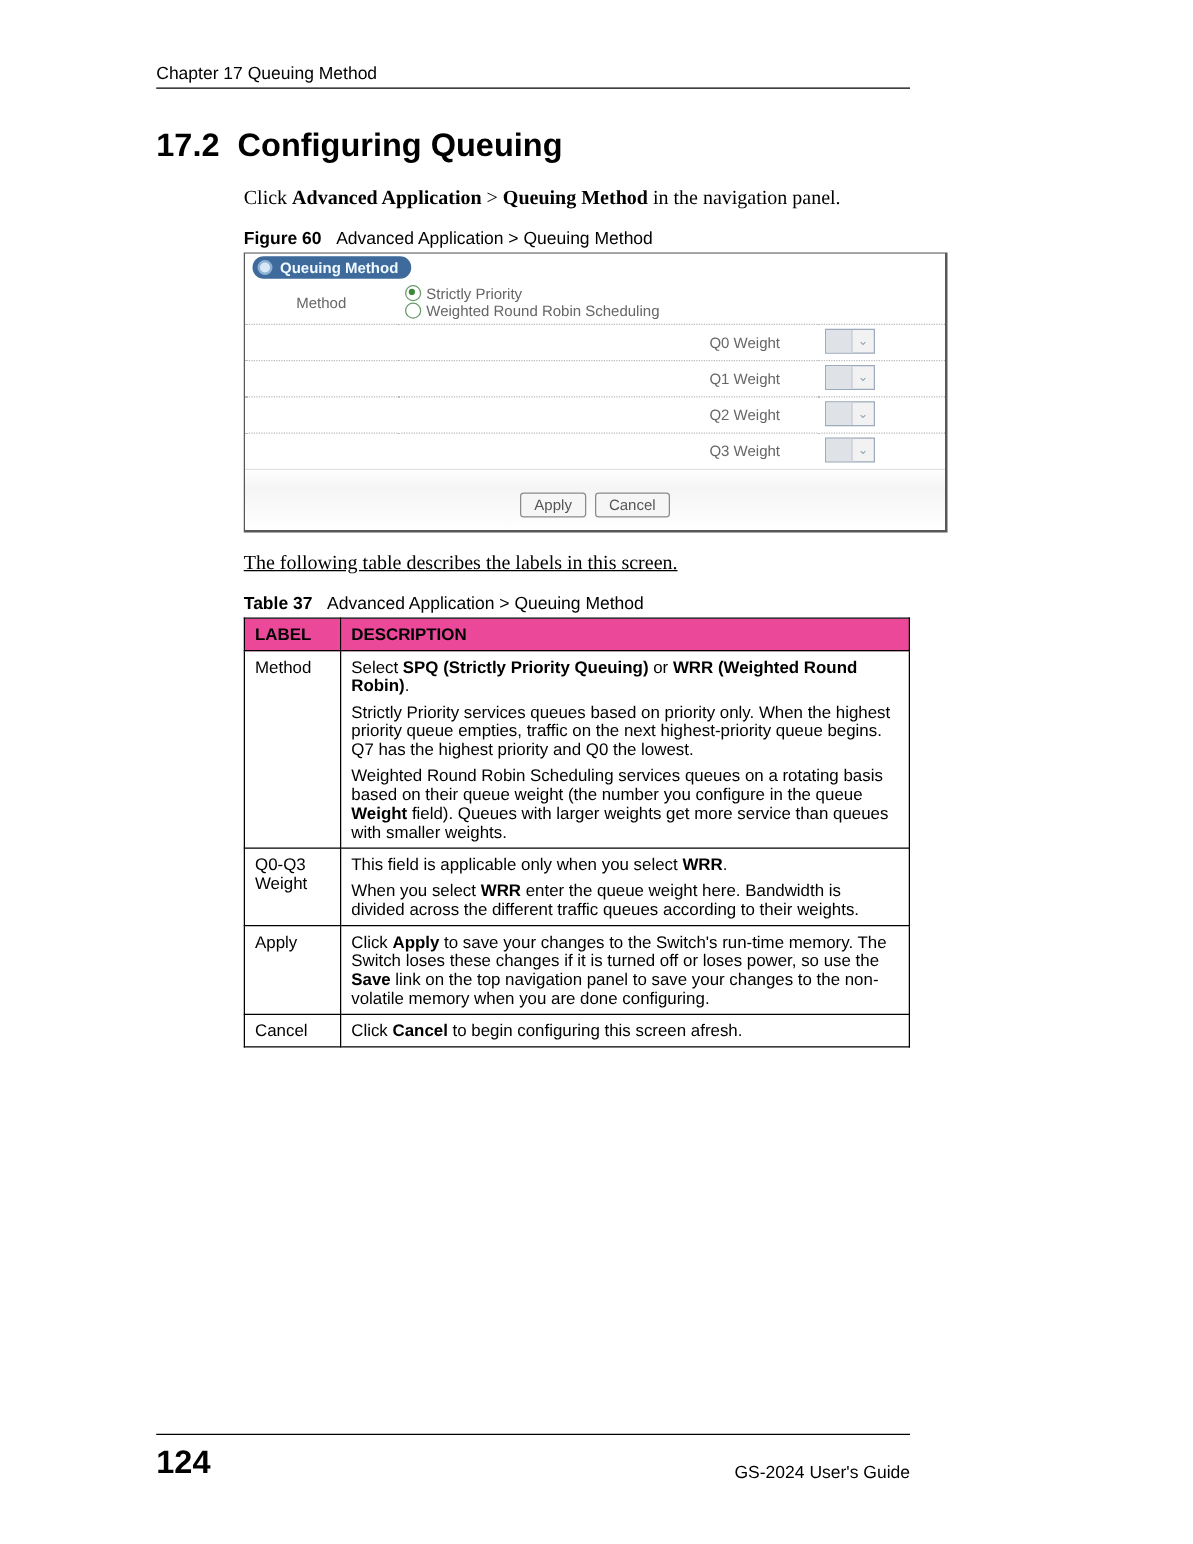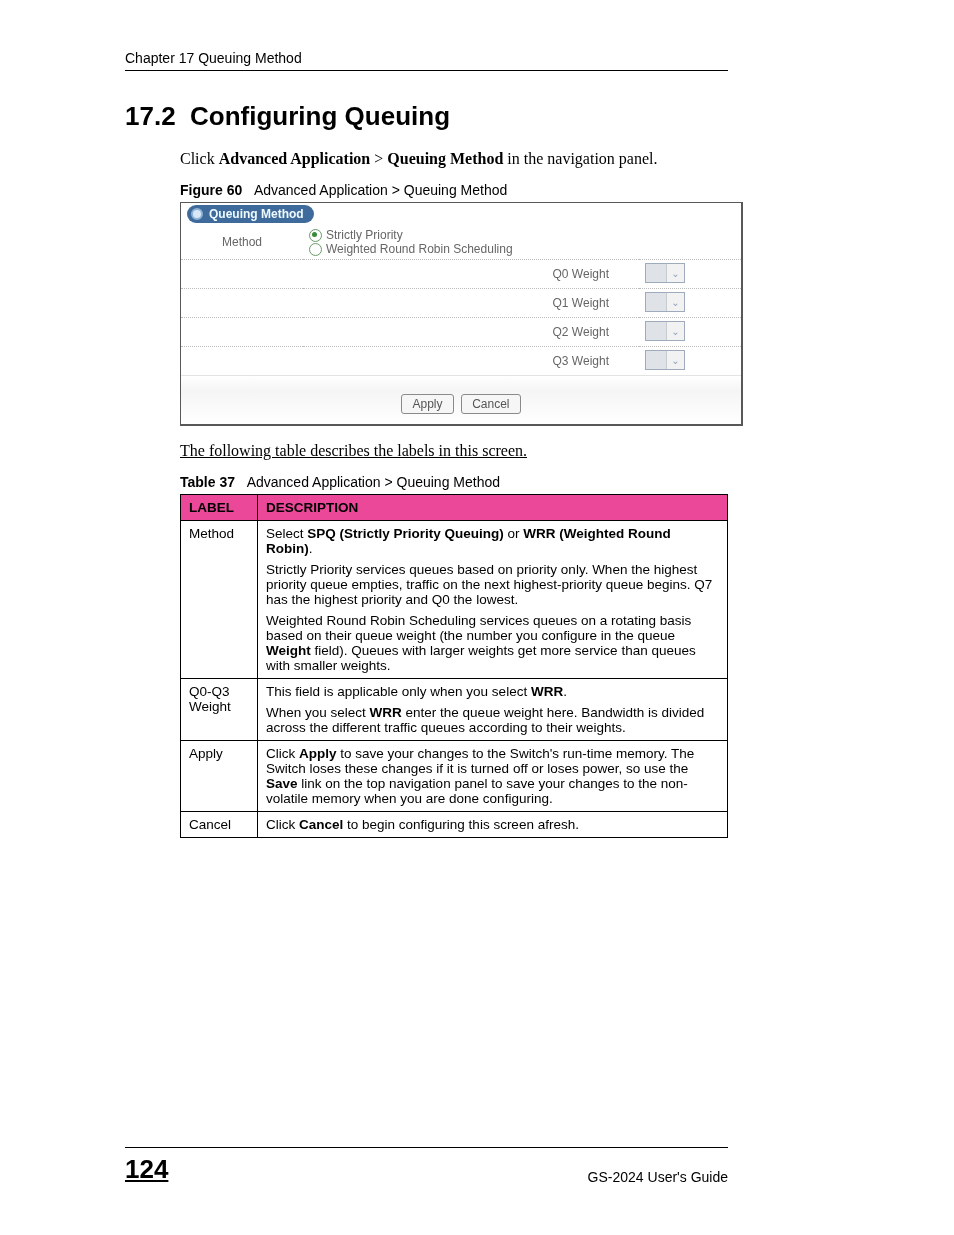--- a/index.html
+++ b/index.html
@@ -23,21 +23,21 @@
     padding-bottom: 4px;
     margin-bottom: 30px;
   }
   h2.section-title {
     font-family: Arial, Helvetica, sans-serif;
     font-size: 26px;
     font-weight: bold;
     margin: 20px 0 18px 0;
   }
   .body-indent {
-    margin-left: 55px;
+    margin-left: 70px;
   }
   p.body-text {
     margin: 8px 0 14px 0;
     font-size: 16px;
   }
   .caption {
     font-family: Arial, Helvetica, sans-serif;
     font-size: 14px;
     margin: 6px 0 4px 0;
   }
@@ -86,21 +86,21 @@
   }
   .cfg-table td {
     padding: 3px 6px;
     border-bottom: 1px dotted #bcbcbc;
     vertical-align: middle;
     font-size: 12px;
     color: #666;
   }
   .cfg-table tr.last td { border-bottom: none; }
   .cfg-label-cell { width: 110px; text-align: center; font-weight: normal; color:#888;}
-  .radio-row { display: flex; align-items: center; gap: 4px; }
+  .radio-row { display: flex; align-items: flex-start; gap: 4px; }
   .radio-dot {
     width: 11px; height: 11px; border-radius: 50%;
     border: 1px solid #6a9a6a; display:inline-block; position: relative;
   }
   .radio-dot.on::after{
     content:""; position:absolute; left:2px; top:2px; width:5px;height:5px;
     border-radius:50%; background:#3a8a3a;
   }
   .radio-dot.off { border-color:#6a9a6a; }
   .weight-row td:nth-child(2){ text-align: right; padding-right: 30px;}
@@ -157,21 +157,21 @@
 
   
   .footer {
     position: absolute;
     left: 125px; right: 95px; bottom: 50px;
     border-top: 1.5px solid #000;
     padding-top: 6px;
     display:flex; justify-content: space-between; align-items: flex-end;
     font-family: Arial, Helvetica, sans-serif;
   }
-  .page-num { font-size: 26px; font-weight: bold; text-decoration: underline; }
+  .page-num { font-size: 26px; font-weight: bold; }
   .guide { font-size: 14px; }
 </style>
 </head>
 <body>
 
 <div class="page">
 
   <div class="running-head">Chapter 17 Queuing Method</div>
 
   <h2 class="section-title">

